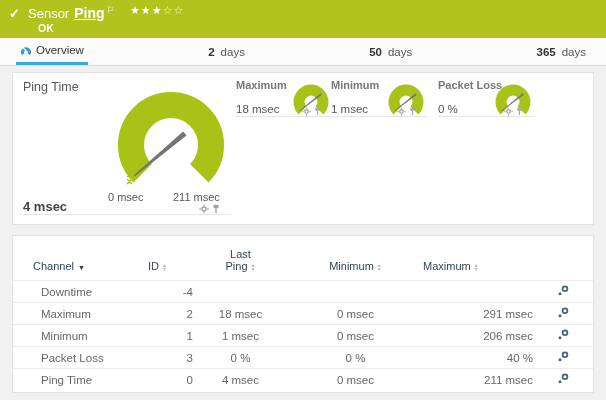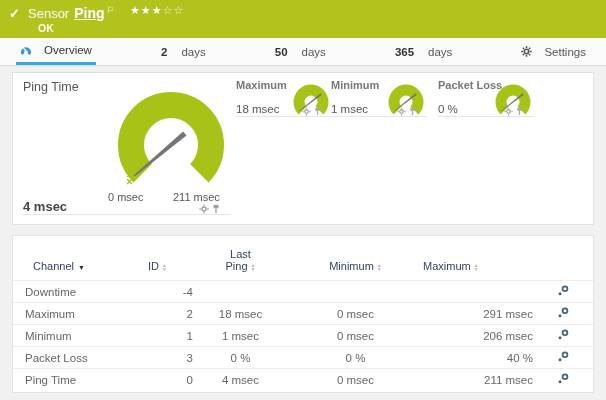--- a/index.html
+++ b/index.html
@@ -15,21 +15,21 @@
   .banner .name { font-weight:bold; font-size:14px;text-decoration:underline; }
   .banner .flag { font-size:9px; vertical-align:super; margin-left:2px; }
   .banner .stars { position:absolute; left:130px; top:4px; font-size:11px; letter-spacing:1px; }
   .banner .stars .empty { opacity:.75; }
   .banner .status { position:absolute; left:38px; top:22px; font-size:10.5px; font-weight:bold; }
 
   
   .tabbar { position:absolute; left:0; top:38px; width:606px; height:28px; background:#fbfbfb;
             border-bottom:1px solid #dcdcdc; display:flex; align-items:stretch;
             justify-content:space-between; padding:0 16px; font-size:11.5px; color:#555; }
-  .tab { display:flex; align-items:center; gap:12px; padding:0 4px; cursor:pointer; white-space:nowrap; }
+  .tab { display:flex; align-items:center; gap:4px; padding:0 4px; cursor:pointer; white-space:nowrap; }
   .tab.active { border-bottom:3px solid #36a9e1; color:#333; }
   .tab .pre { font-weight:bold; color:#333; margin-right:2px; }
   .tab svg { display:block; }
 
   
   .panel { position:absolute; background:#fff; border:1px solid #e2e2e2; }
   .gauges { left:12px; top:72px; width:582px; height:153px; }
   .tablepanel { left:12px; top:235px; width:582px; height:158px; }
 
   .gtitle { position:absolute; left:10px; top:7px; font-size:12.5px; color:#555; }
@@ -54,21 +54,21 @@
   col.c-min{width:135px;} col.c-max{width:110px;} col.c-act{width:60px;}
   thead th { font-size:11px; font-weight:normal; color:#31455c; padding:12px 0 8px 0; vertical-align:bottom; }
   th.h-channel { text-align:left; padding-left:20px; }
   th.h-id, th.h-max { text-align:left; }
   th.h-last { text-align:center; line-height:12px; }
   th.h-min { text-align:center; }
   .sorticon { display:inline-block; vertical-align:middle; margin-left:3px; line-height:4px; }
   .sorticon span { display:block; font-size:5px; color:#b5b5b5; }
   .sortarrow { font-size:7px; color:#333; margin-left:4px; vertical-align:middle; }
   tbody td { font-size:11.5px; color:#666; height:22px; border-top:1px solid #ededed; padding:0; }
-  td.d-channel { padding-left:12px; text-align:left; }
+  td.d-channel { padding-left:28px; text-align:left; }
   td.d-id { text-align:right; }
   td.d-last { text-align:center; }
   td.d-min { text-align:center; }
   td.d-max { text-align:right; }
   td.d-act { text-align:center; }
   .wrench { cursor:pointer; display:inline-block; }
 </style>
 </head>
 <body>
 
@@ -95,36 +95,20 @@
       <span class="pre">2</span>
       <span>days</span>
     </div>
     <div class="tab">
       <span class="pre">50</span>
       <span>days</span>
     </div>
     <div class="tab">
       <span class="pre">365</span>
       <span>days</span>
-    </div>
-    <div class="tab">
-      <svg width="11" height="11" viewBox="0 0 11 11">
-        <circle cx="5.5" cy="5.5" r="2.2" fill="none" stroke="#555" stroke-width="1.6"></circle>
-        <g stroke="#555" stroke-width="1.6">
-          <line x1="5.5" y1="0.2" x2="5.5" y2="2"></line>
-            <line x1="5.5" y1="9" x2="5.5" y2="10.8"></line>
-          <line x1="0.2" y1="5.5" x2="2" y2="5.5"></line>
-            <line x1="9" y1="5.5" x2="10.8" y2="5.5"></line>
-          <line x1="1.8" y1="1.8" x2="3" y2="3"></line>
-            <line x1="8" y1="8" x2="9.2" y2="9.2"></line>
-          <line x1="9.2" y1="1.8" x2="8" y2="3"></line>
-            <line x1="3" y1="8" x2="1.8" y2="9.2"></line>
-        </g>
-      </svg>
-      <span>Settings</span>
     </div>
   </div>
 
   <div class="panel gauges">
     <div class="gtitle">Ping Time</div>
 
     <svg class="bigsvg" width="160" height="140" viewBox="0 0 160 140">
       <path d="M 51.7 100.3 A 40 40 0 1 1 108.3 100.3" fill="none" stroke="#a9c217" stroke-width="26"></path>
       <polygon points="92.1,58.4 42.7,102.3 43.7,103.5 95.5,62.4" fill="#757575"></polygon>
       <path d="M36 106 l5 5 M41 106 l-5 5 M36 103.5 h5" stroke="#a9c217" stroke-width="1.2" fill="none"></path>

